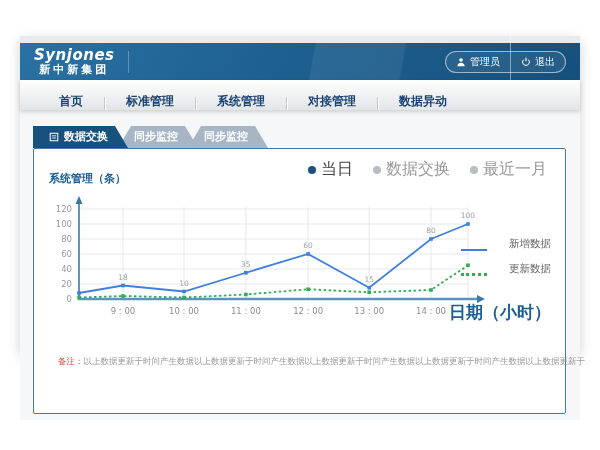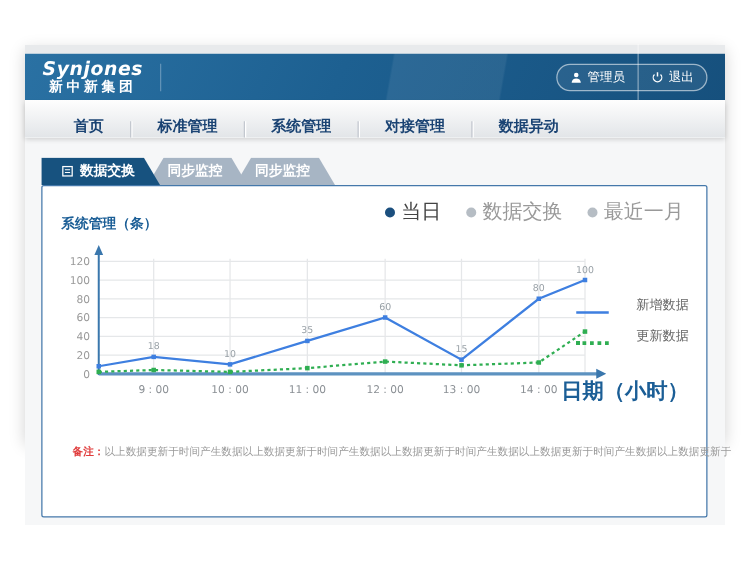--- a/index.html
+++ b/index.html
@@ -71,21 +71,21 @@
   .x-title{position:absolute;right:14px;top:152px;font-size:17px;font-weight:bold;color:#1b5e96;}
   .chart-wrap{position:absolute;left:10px;top:44px;width:470px;height:132px;}
   .chart-wrap svg{font-family:"DejaVu Sans","Liberation Sans",sans-serif;}
   
   .legend{position:absolute;right:14px;top:88px;display:flex;flex-direction:column;gap:11px;}
   .legend-item{display:flex;align-items:flex-end;gap:22px;font-size:10.5px;color:#666;}
   .swatch{width:26px;height:0;border-top:2px solid #3e7fe0;}
   .swatch.dotted{border-top-style:dotted;border-top-color:#2fae52;border-top-width:3px;}
   
   .note{position:absolute;left:24px;top:207px;font-size:8.5px;white-space:nowrap;color:#9a9a9a;}
-  .note b{color:var(--note-red,#e03c3c);font-weight:bold;}
+  .note b{color:var(--note-red,#e03c3c);font-weight:normal;}
 </style>
 </head>
 <body>
 
 <div class="window">
   <div class="top-strip"></div>
 
   <div class="header">
     <div class="logo">
       <span class="l1">Synjones</span>

